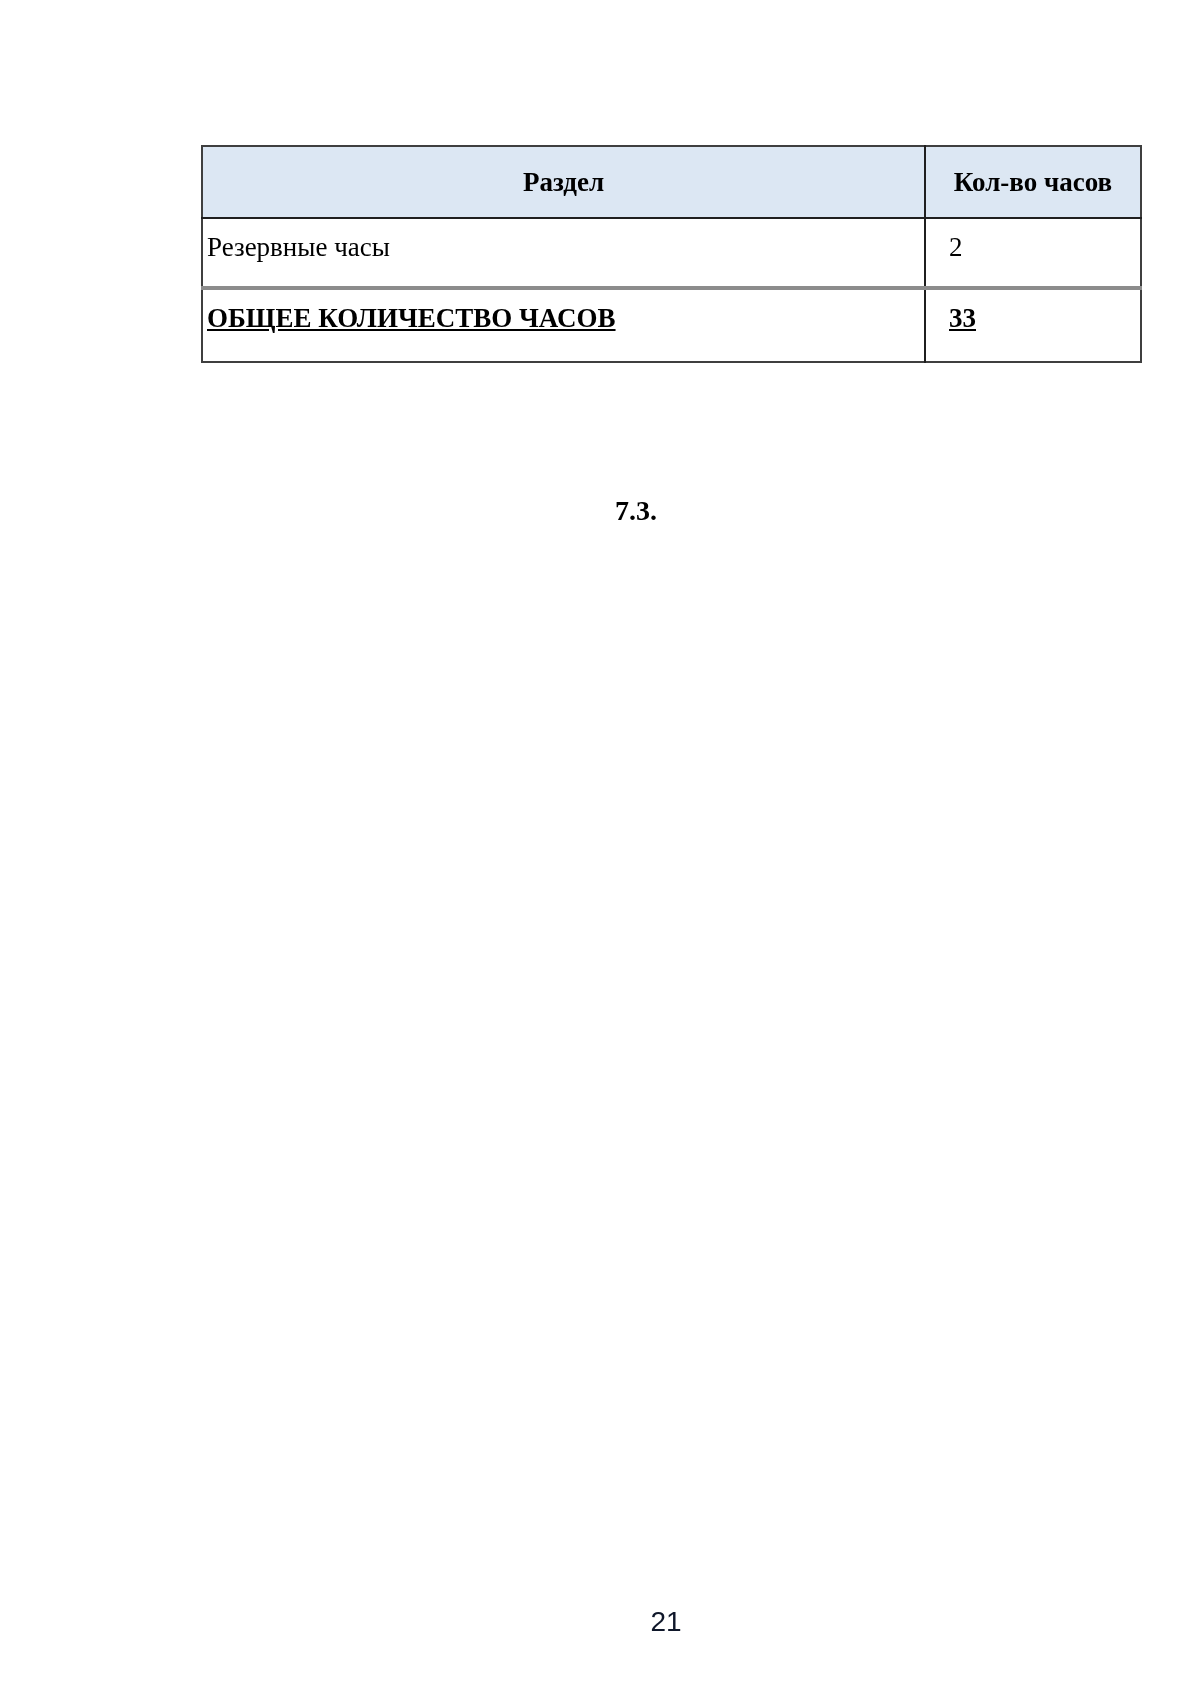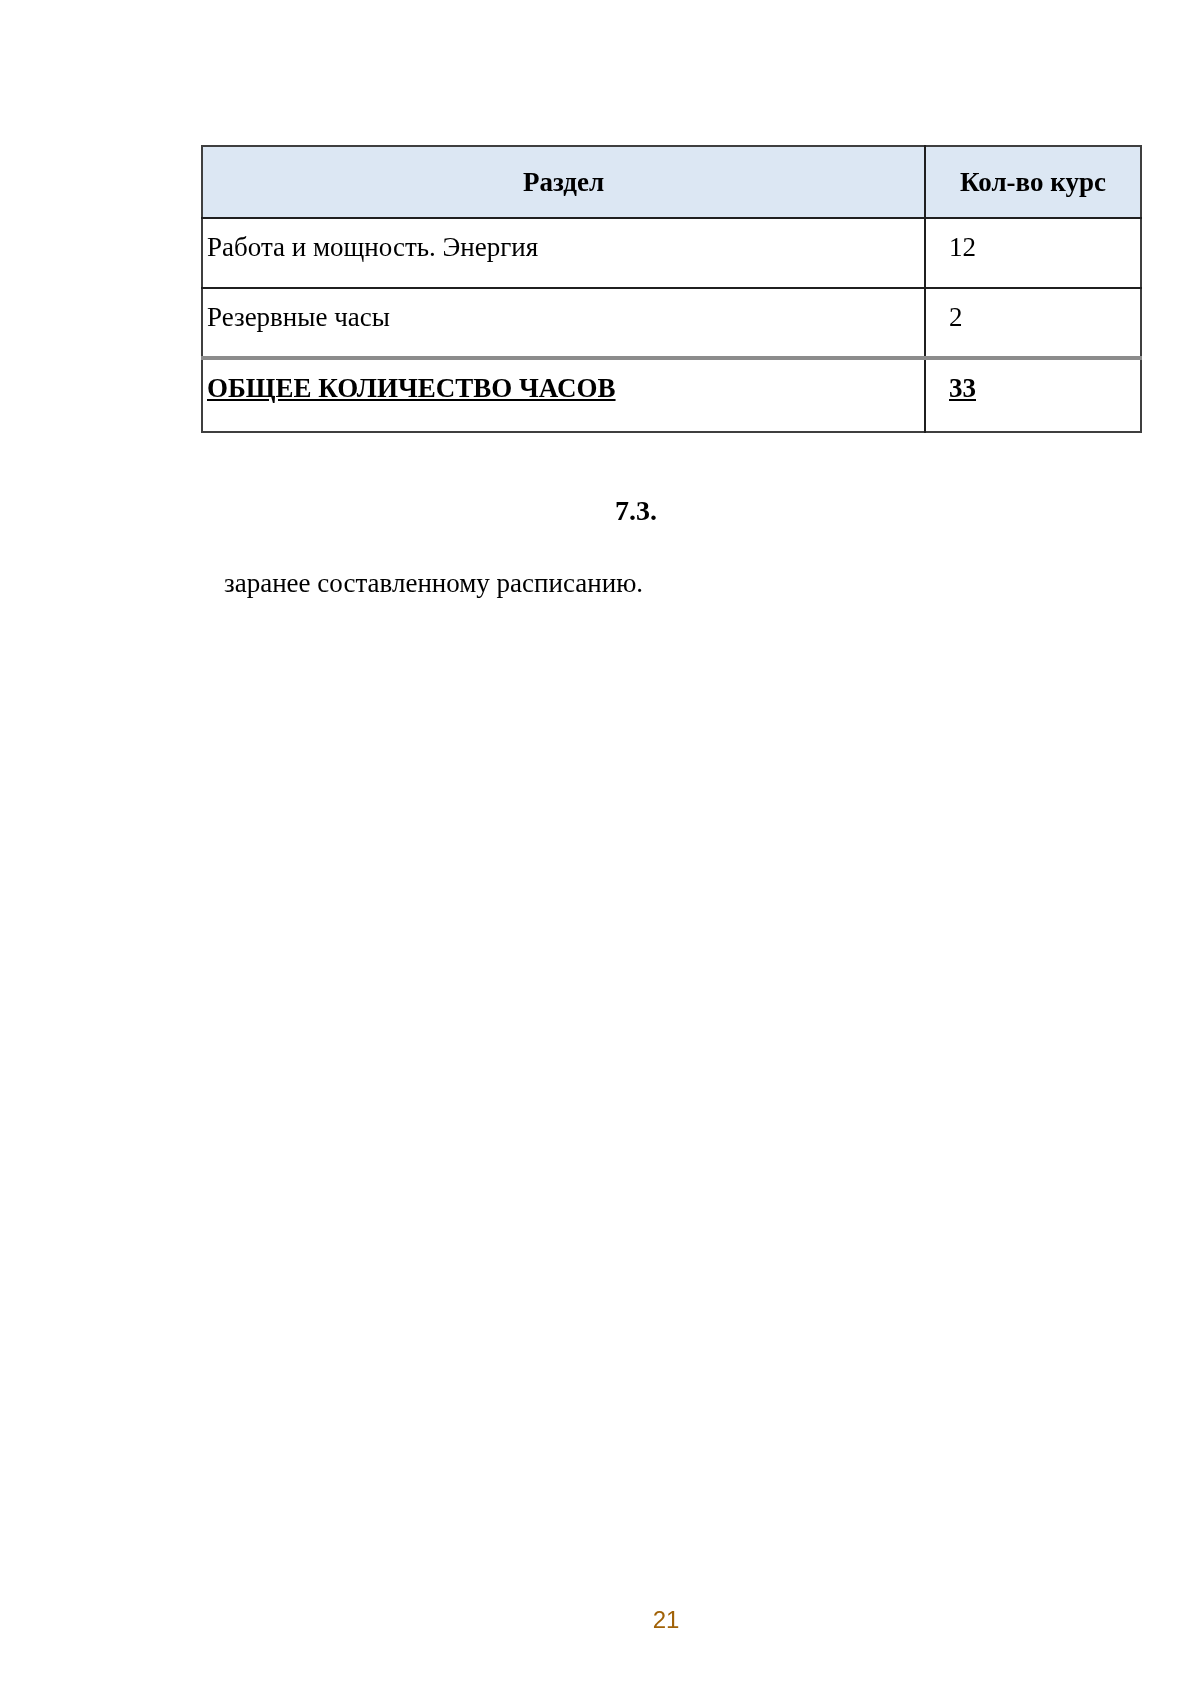--- a/index.html
+++ b/index.html
@@ -84,59 +84,54 @@
   }
 
   
   .page-number {
     position: absolute;
     left: 160px;
     top: 1558px;
     width: 948px;
     text-align: center;
     font-family: "Liberation Sans", "DejaVu Sans", sans-serif;
-    font-size: 24px;
-    color: #a16207;
+    font-size: 28px;
+    color: #0f172a;
   }
 </style>
 </head>
 <body>
 
 <div class="page">
 
   <table class="hours-table">
     <colgroup>
       <col class="col-section">
       <col class="col-hours">
     </colgroup>
     <thead>
       <tr>
         <th class="cell-section">Раздел</th>
-        <th class="cell-hours">Кол-во курс</th>
+        <th class="cell-hours">Кол-во часов</th>
       </tr>
     </thead>
     <tbody>
-      <tr class="data-row-0">
-        <td class="cell-section">Работа и мощность. Энергия</td>
-        <td class="cell-hours">12</td>
-      </tr>
       <tr class="data-row-1">
         <td class="cell-section">Резервные часы</td>
         <td class="cell-hours">2</td>
       </tr>
       <tr class="total-row">
         <td class="cell-section">ОБЩЕЕ КОЛИЧЕСТВО ЧАСОВ</td>
         <td class="cell-hours">33</td>
       </tr>
     </tbody>
   </table>
 
   <div class="section-heading">
     <span>7.3.</span>
   </div>
 
   <p class="body-paragraph">
-    <span class="line-plain">заранее составленному расписанию.</span>
   </p>
 
   <div class="page-number">21</div>
 
 </div>
 
 </body></html>

